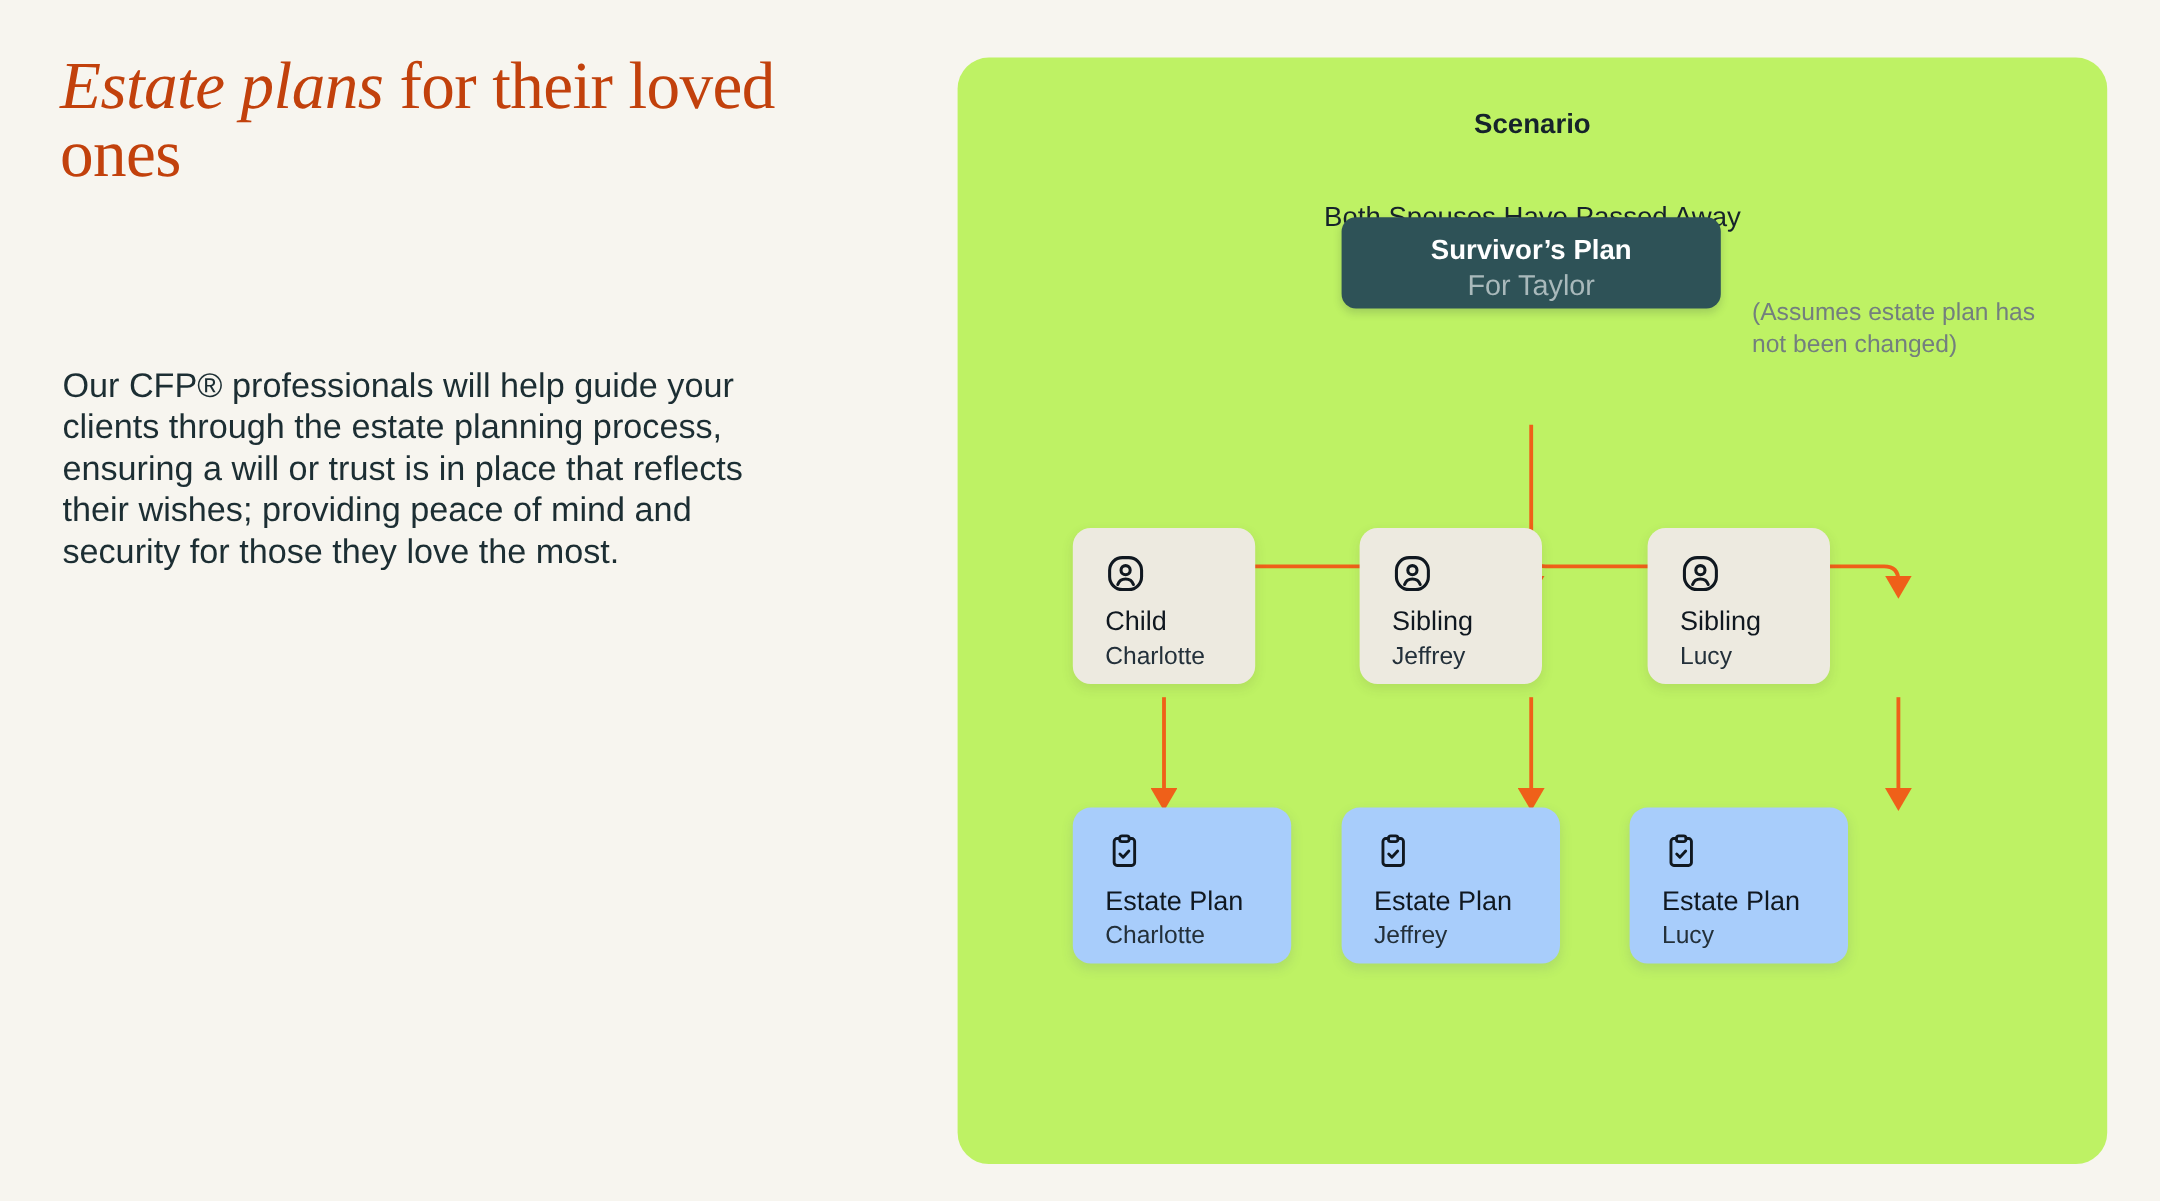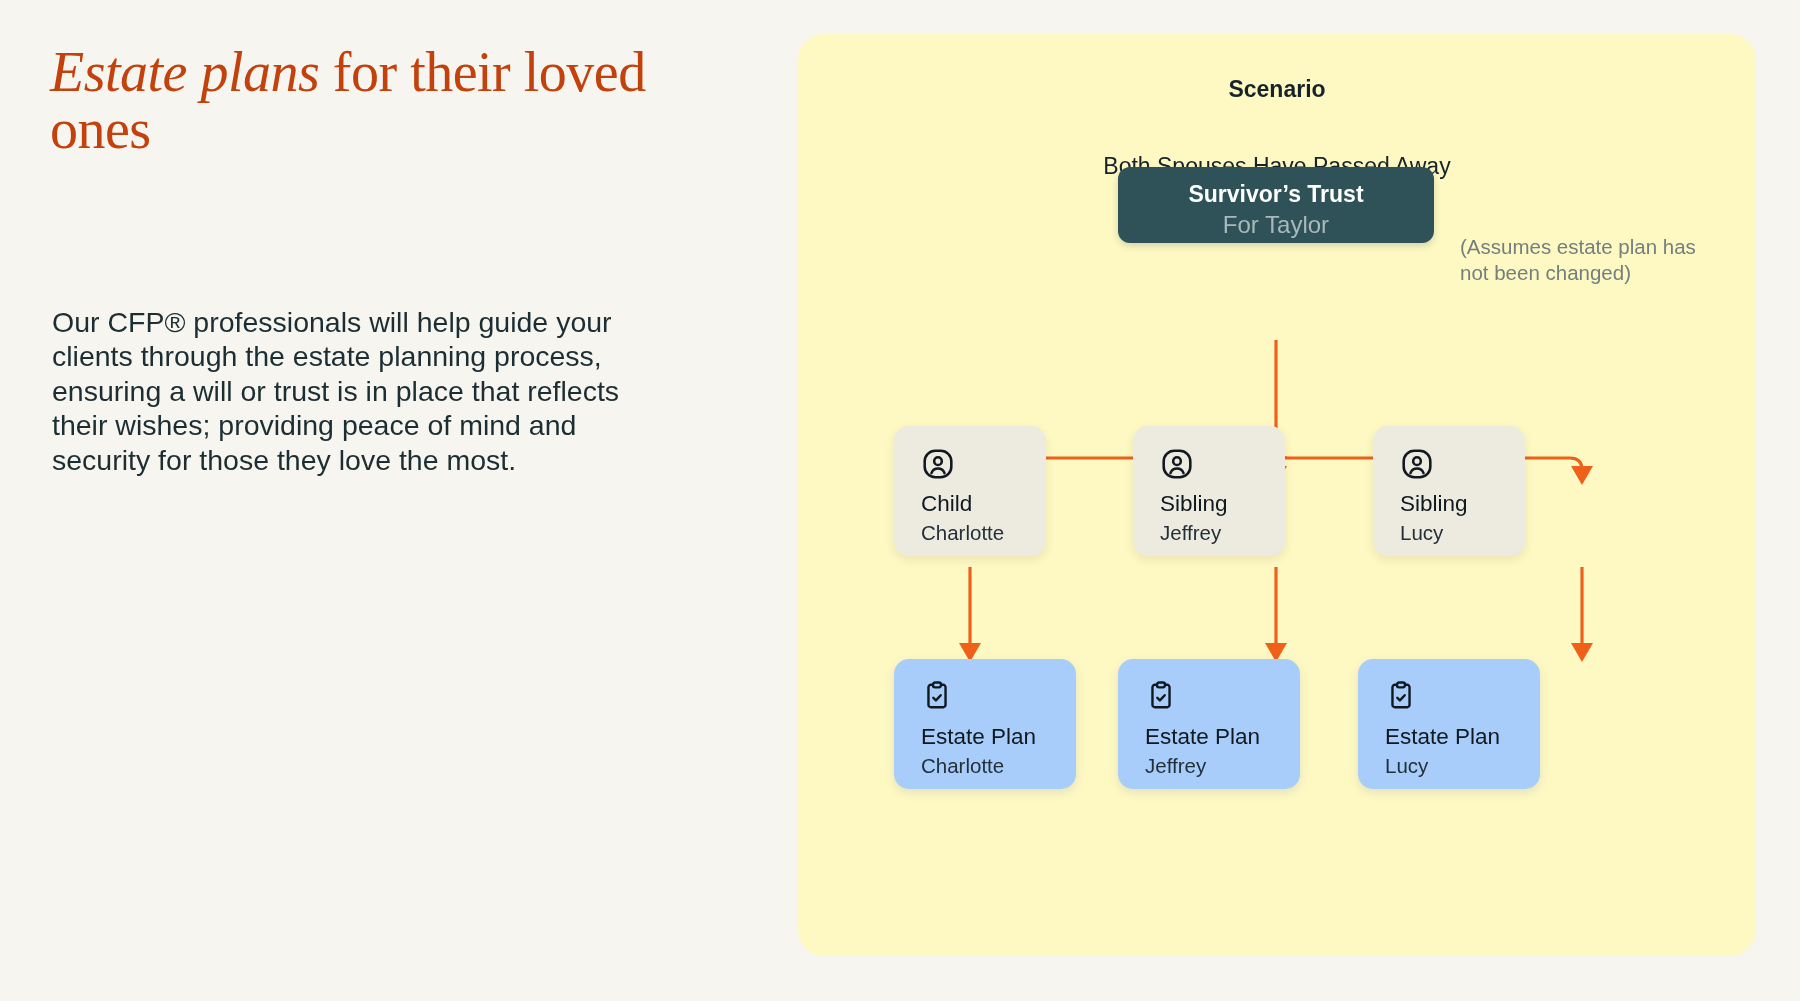--- a/index.html
+++ b/index.html
@@ -43,24 +43,24 @@
     font-size: 28.5px;
     line-height: 1.21;
     color: #1c2e33;
     font-weight: 400;
   }
 
   
   .panel {
     position: absolute;
     left: 798px;
-    top: 34px;
+    top: 48px;
     width: 958px;
     height: 922px;
-    background: #fef9c3;
+    background: #bef264;
     border-radius: 26px;
   }
 
   .scenario-label {
     position: absolute;
     top: 42px;
     left: 0;
     width: 100%;
     text-align: center;
     font-size: 23px;
@@ -199,21 +199,21 @@
   <h1 class="headline"><span class="em">Estate plans</span><span> for their loved ones</span></h1>
   <p class="body-copy">Our CFP® professionals will help guide your clients through the estate planning process, ensuring a will or trust is in place that reflects their wishes; providing peace of mind and security for those they love the most.</p>
 </div>
 
 <div class="panel">
 
   <div class="scenario-label">Scenario</div>
   <div class="scenario-title">Both Spouses Have Passed Away</div>
 
   <div class="trust-box">
-    <div class="box-title">Survivor’s Trust</div>
+    <div class="box-title">Survivor’s Plan</div>
     <div class="box-sub">For Taylor</div>
   </div>
 
 
   <div class="assume-note">(Assumes estate plan has not been changed)</div>
 
   <svg class="wires" viewBox="0 0 958 922">
     <defs>
       <marker id="arrowhead" markerWidth="7" markerHeight="7" refX="2.6" refY="3.5" orient="auto">
         <path d="M0,0 L6,3.5 L0,7 Z" fill="#ef6019"></path>

